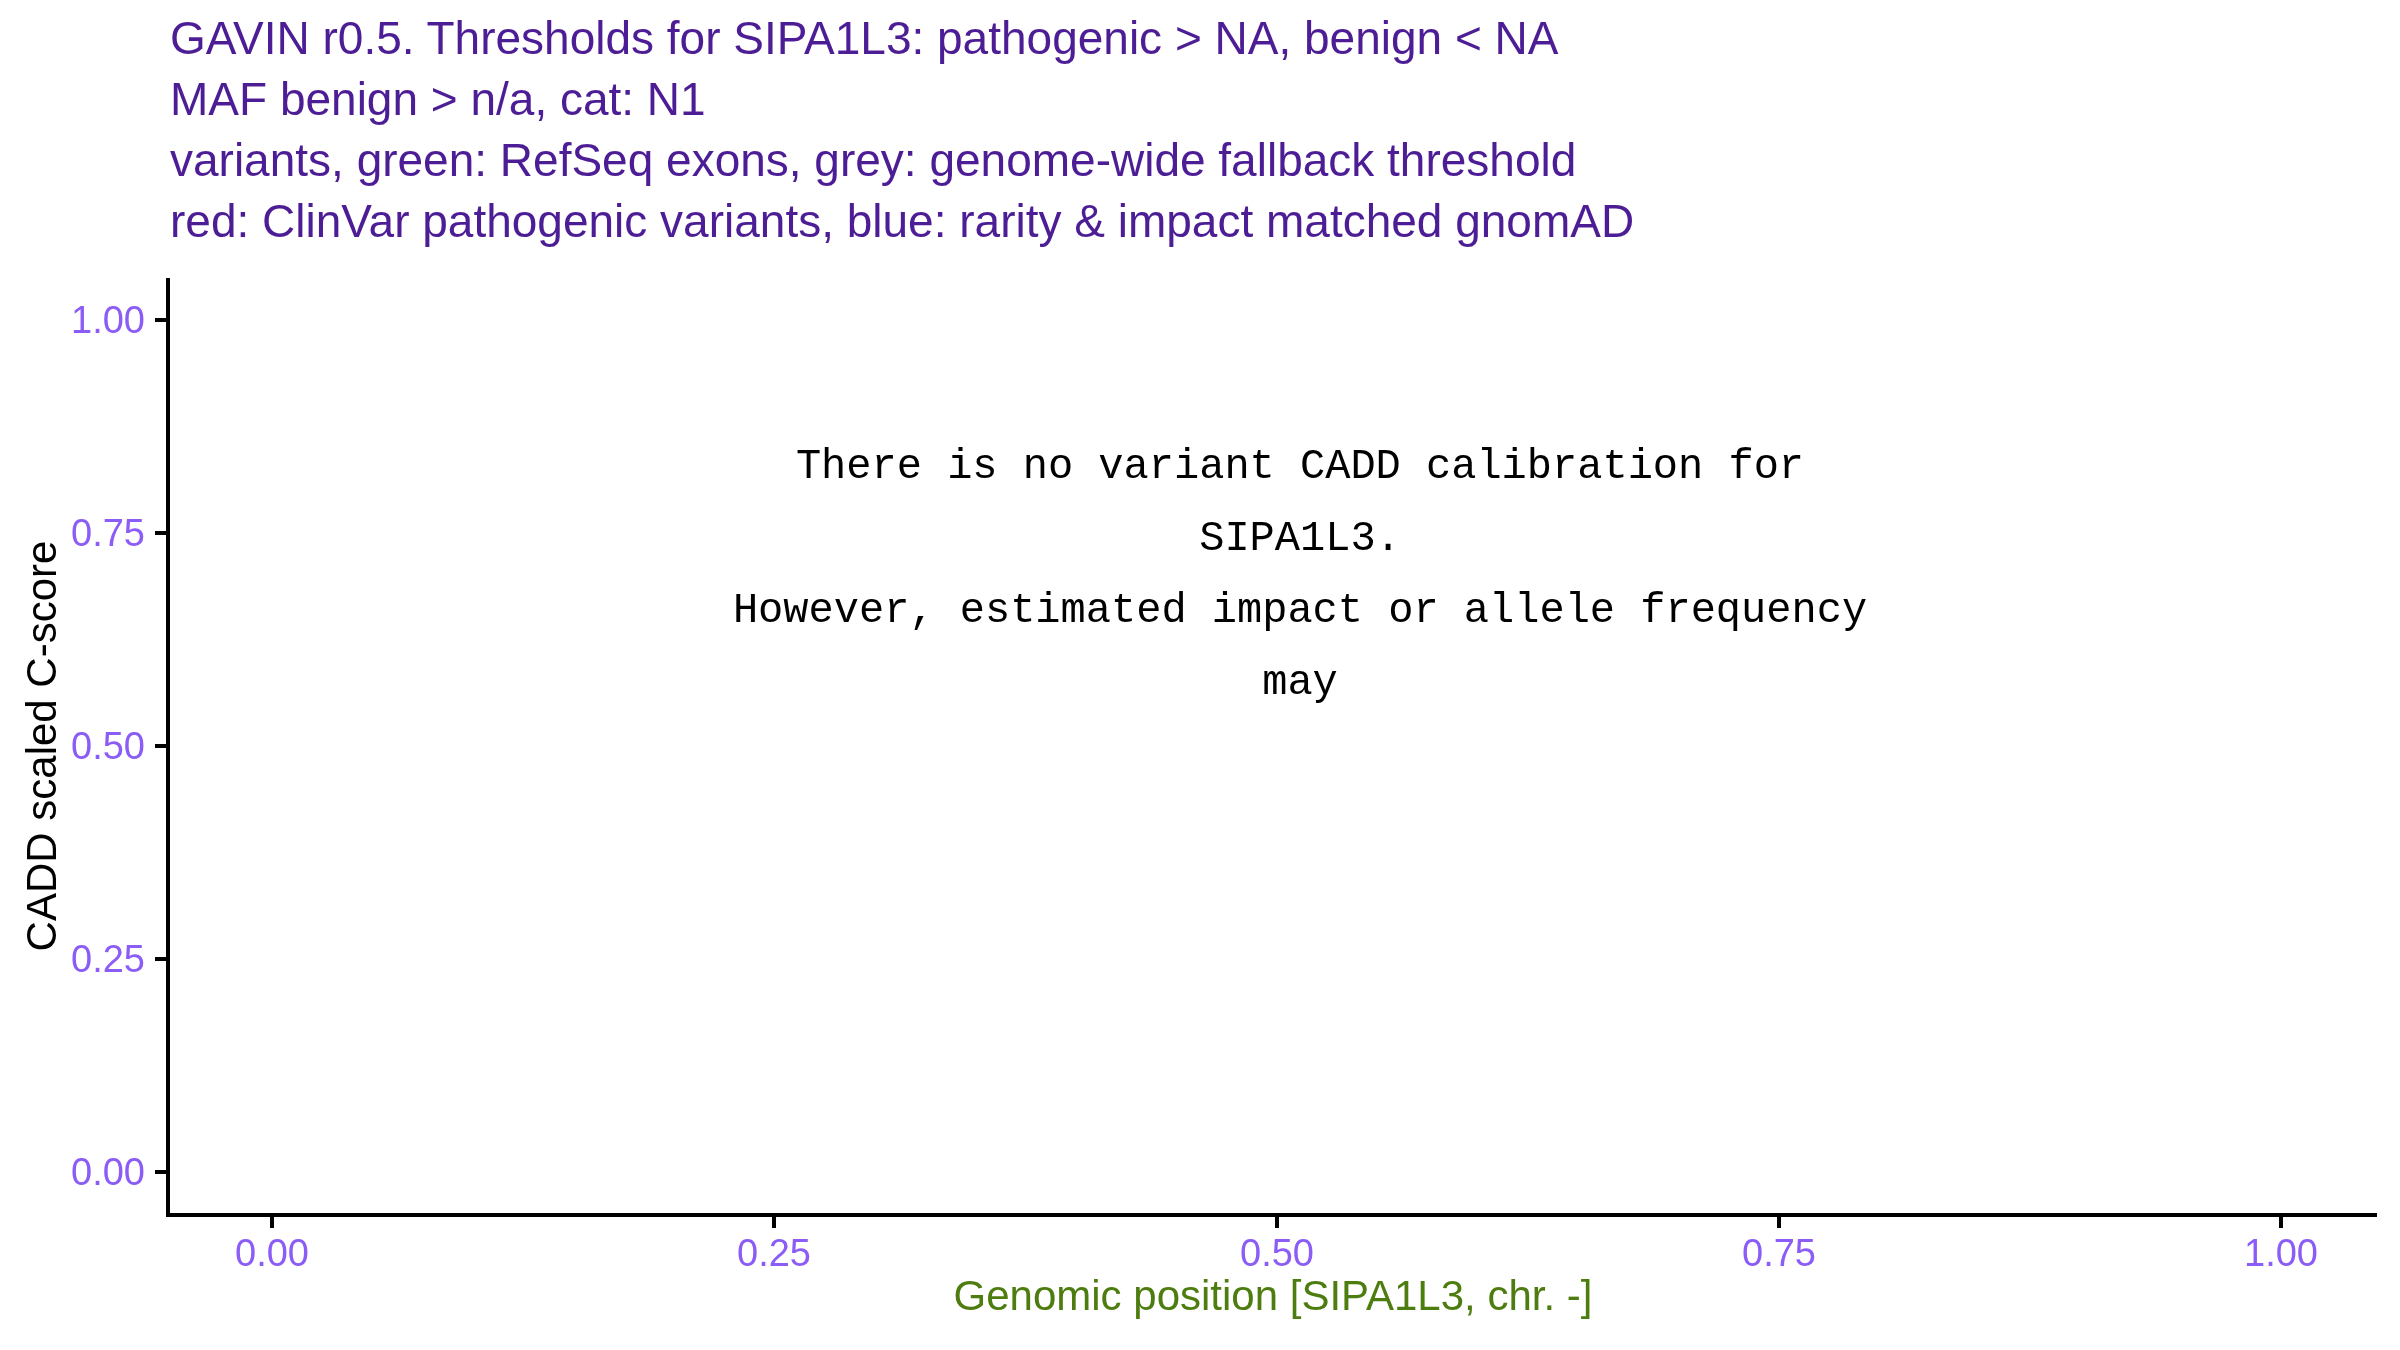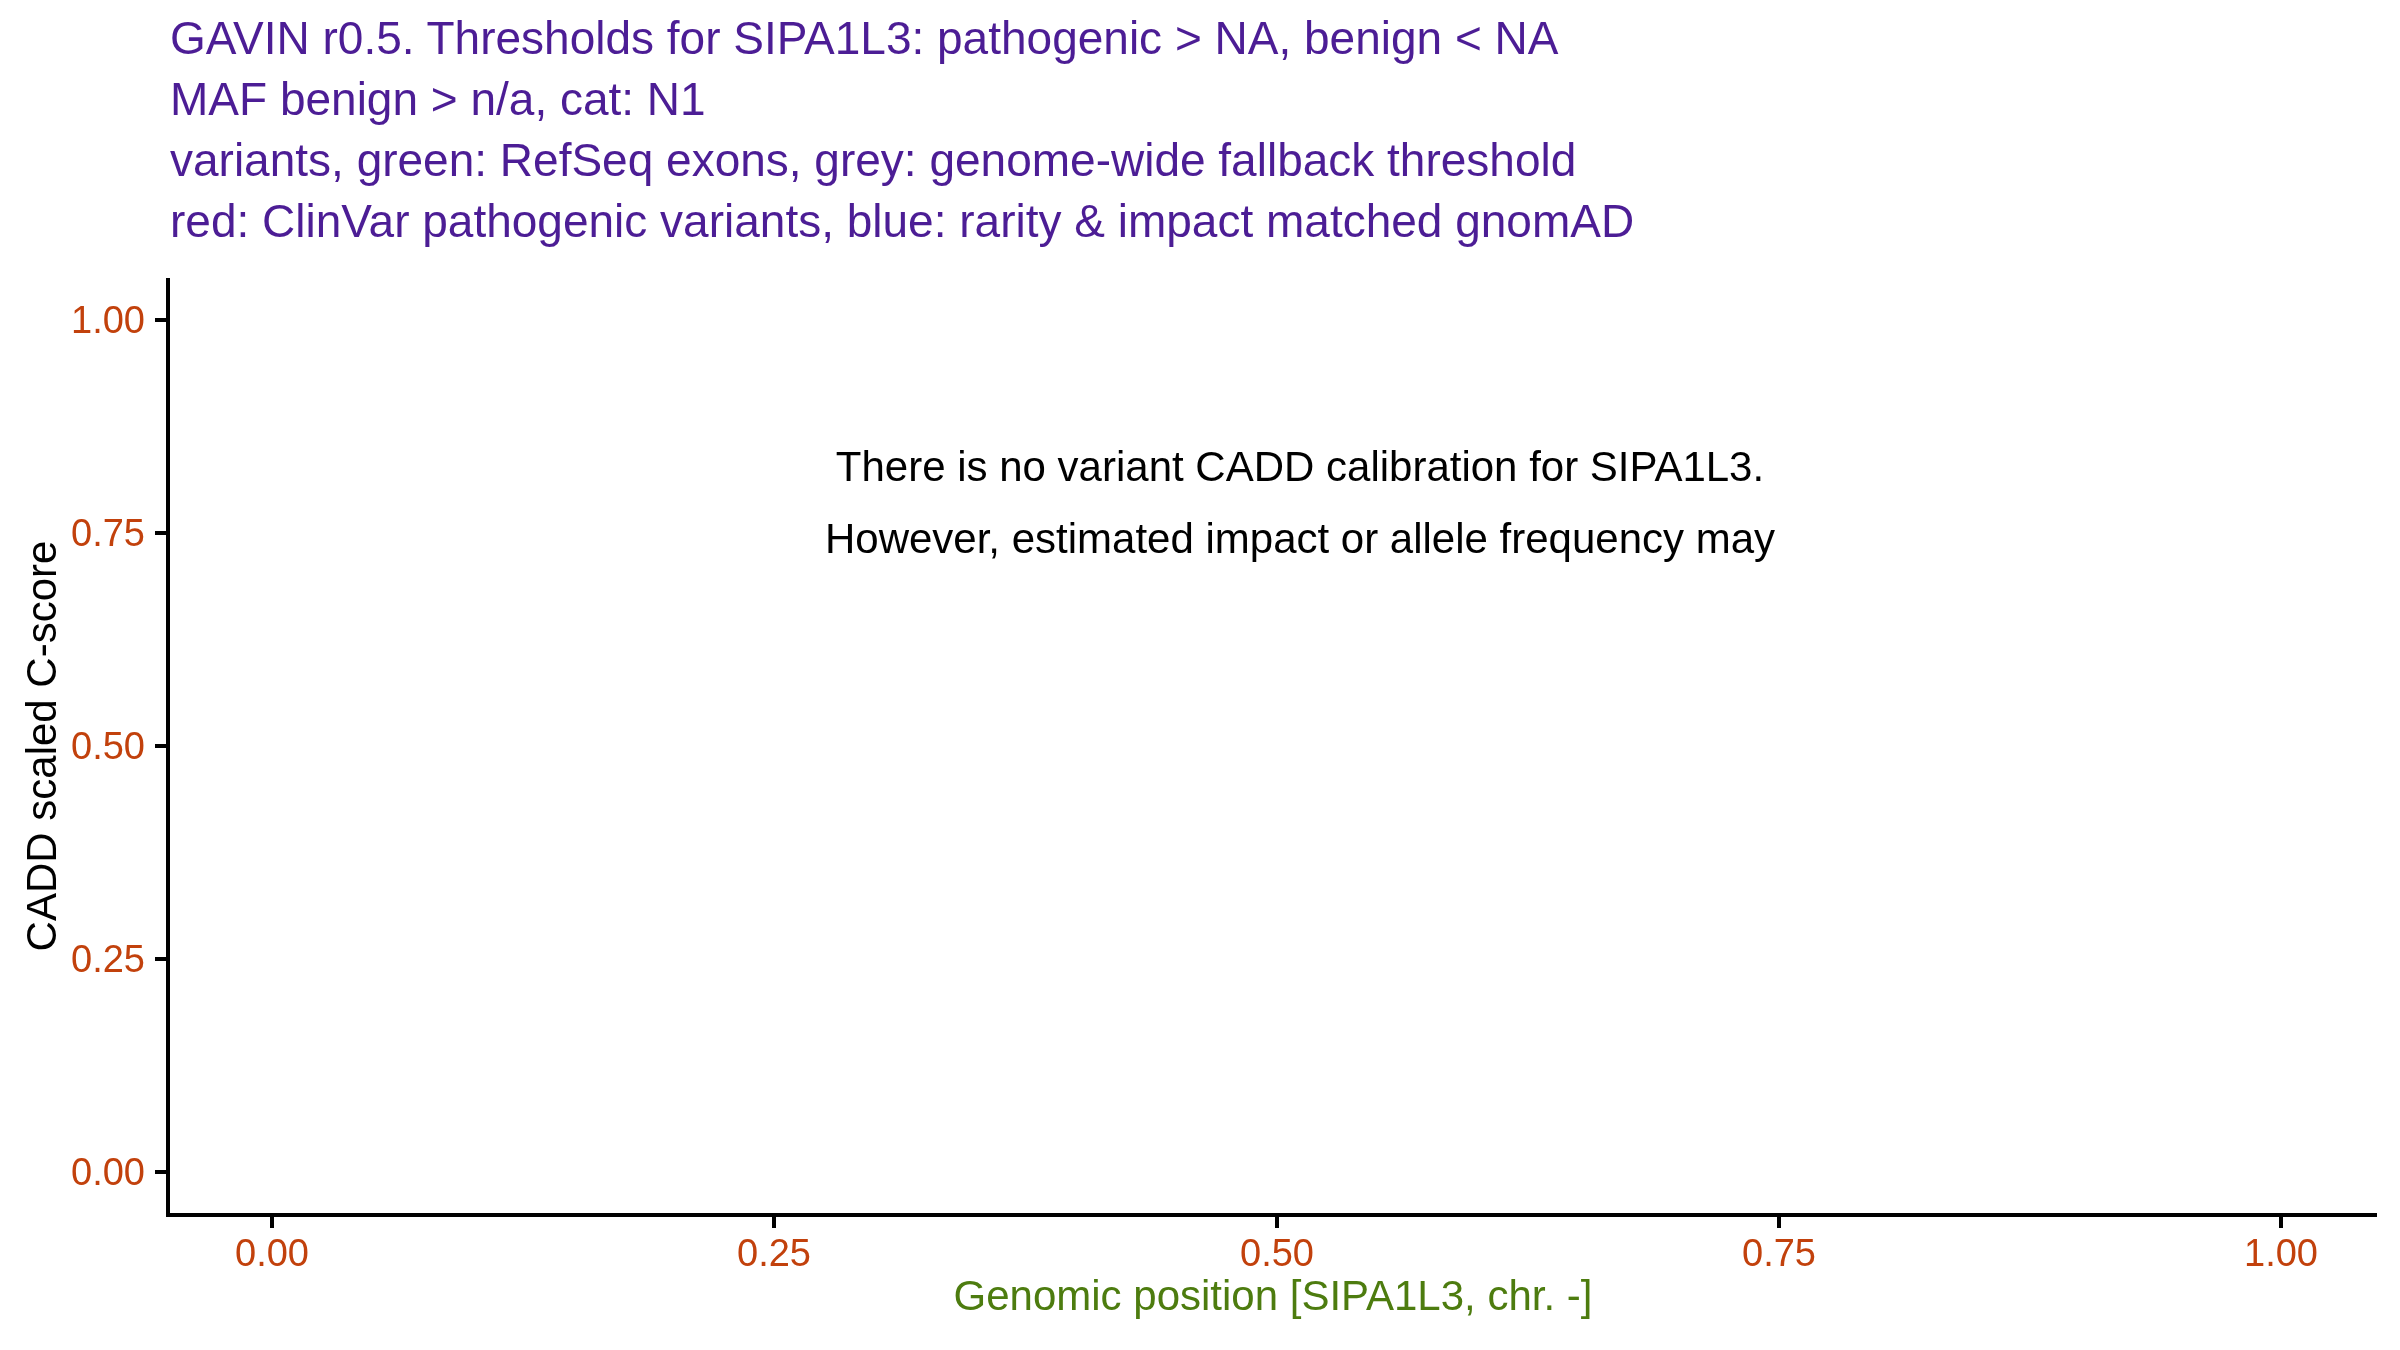--- a/index.html
+++ b/index.html
@@ -48,21 +48,21 @@
     height: 4px;
   }
 
   .tick { background: #000000; }
   .ytick { width: 11px; height: 4px; left: 155px; }
   .xtick { width: 4px; height: 11px; top: 1217px; }
 
   .tick-label {
     font-size: 38px;
     line-height: 40px;
-    color: #c2410c;
+    color: #8b5cf6;
     white-space: nowrap;
   }
   .ytick-label {
     left: 10px;
     width: 135px;
     text-align: right;
   }
   .xtick-label {
     top: 1233px;
     width: 160px;
@@ -70,20 +70,21 @@
   }
 
   .annotation {
     left: 700px;
     top: 431px;
     width: 1200px;
     text-align: center;
     font-size: 42px;
     line-height: 72px;
     color: #000000;
+    font-family: Liberation Mono, monospace;
   }
 
   .x-axis-title {
     left: 823px;
     top: 1272px;
     width: 900px;
     text-align: center;
     font-size: 42px;
     color: #4d7c0f;
     white-space: nowrap;

